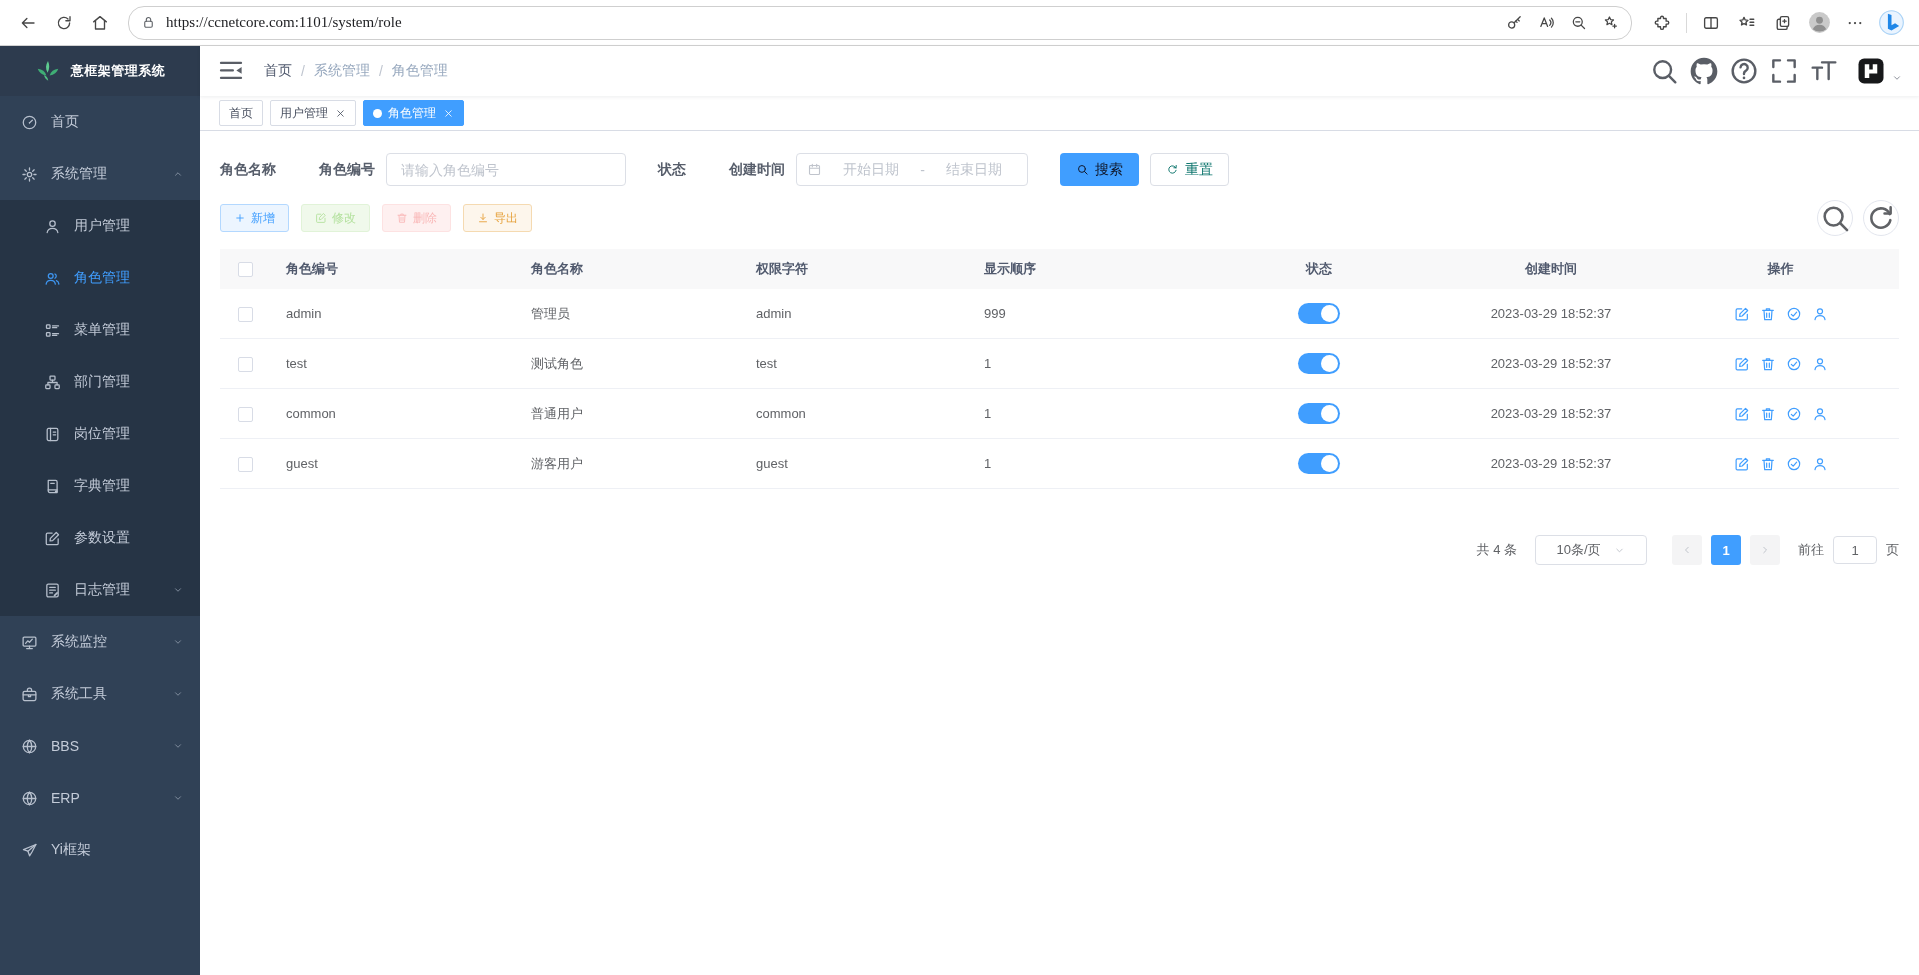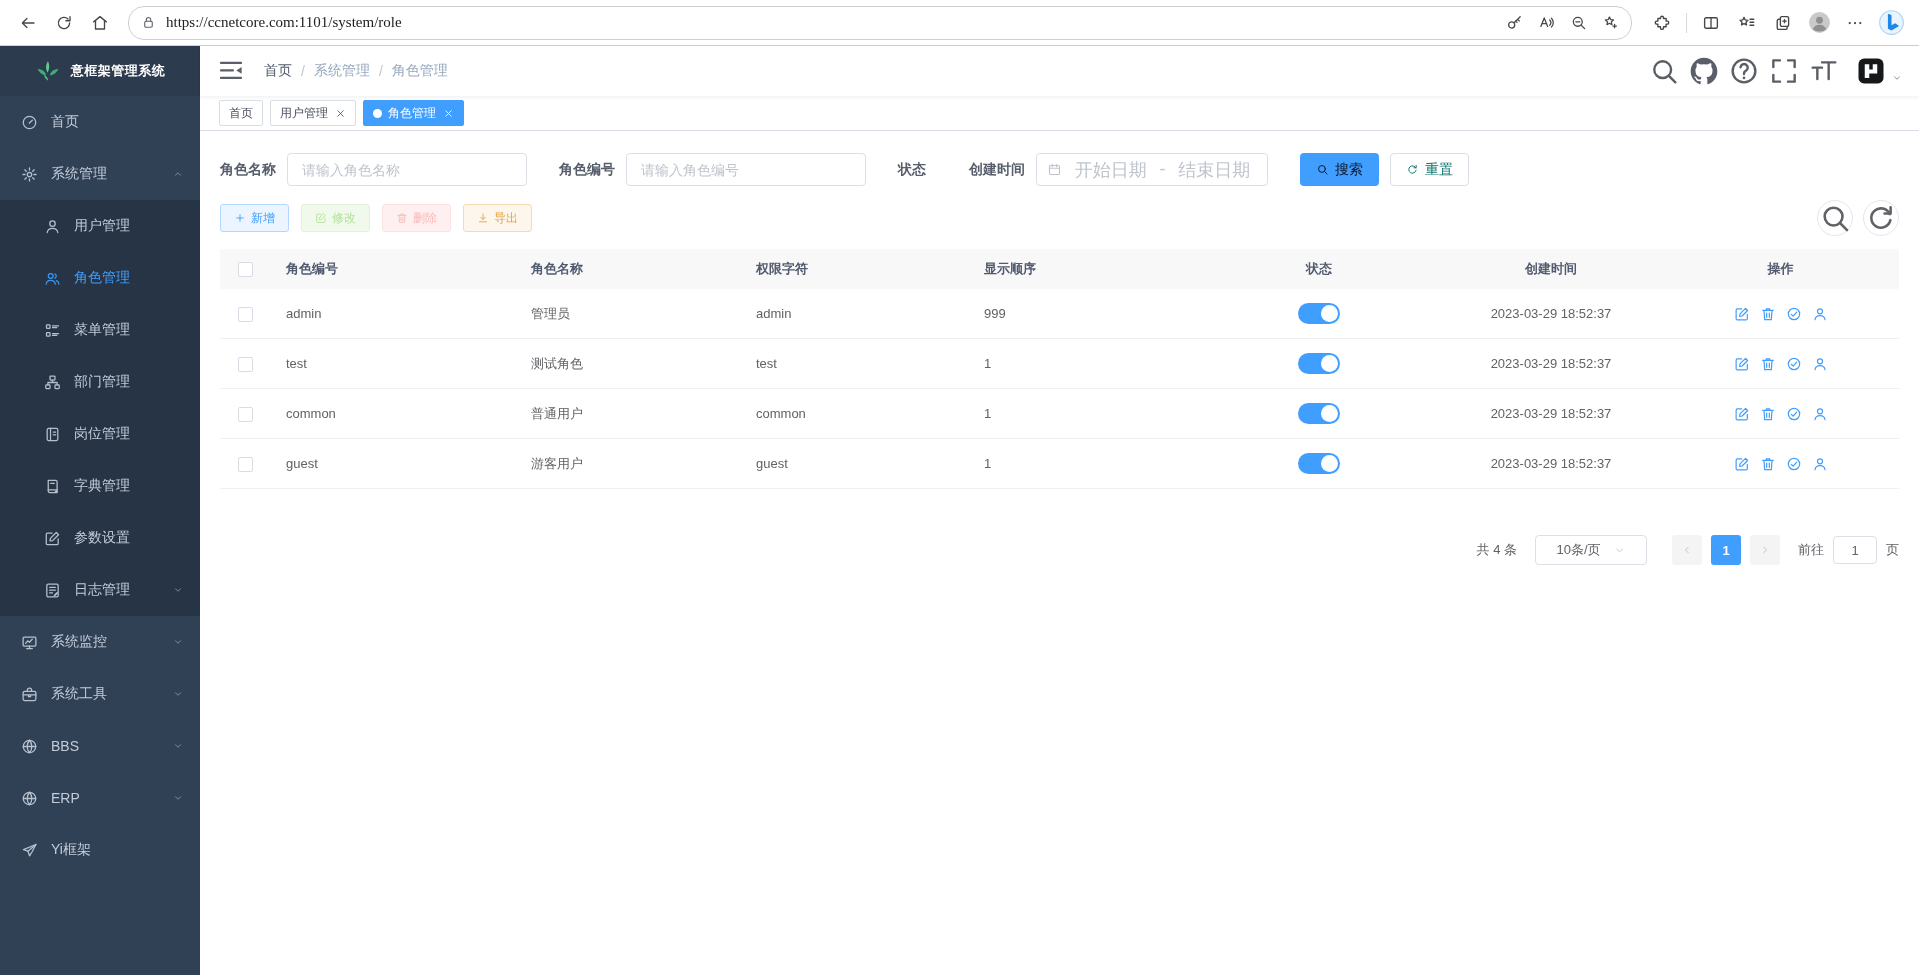--- a/index.html
+++ b/index.html
@@ -62,21 +62,21 @@
   .f-item{display:flex;align-items:center;margin-right:32px}
   .f-lb{font-size:14px;font-weight:700;color:#575e6b;margin-right:11px;white-space:nowrap}
   .f-in{width:240px;height:33px;box-sizing:border-box;border:1px solid #dcdfe6;border-radius:4px;padding:0 14px;
         font-size:14px;color:#606266;outline:none;font-family:inherit;background:#fff}
   .f-in::placeholder{color:#bfc4cd}
   .sel{width:240px;height:33px;box-sizing:border-box;border:1px solid #dcdfe6;border-radius:4px;background:#fff;
        display:flex;align-items:center;padding:0 12px;color:#bfc4cd;font-size:14px;cursor:pointer}
   .sel .ph{flex:1}
   .sel-ar{width:13px;height:13px;color:#c0c4cc}
   .dr{width:232px;height:33px;box-sizing:border-box;border:1px solid #dcdfe6;border-radius:4px;background:#fff;
-      display:flex;align-items:center;padding:0 10px;color:#bfc4cd;font-size:18px;gap:6px;cursor:pointer}
+      display:flex;align-items:center;padding:0 10px;color:#bfc4cd;font-size:14px;gap:6px;cursor:pointer}
   .dr .cal{width:15px;height:15px;color:#c0c4cc;flex:0 0 auto}
   .dr .ph{flex:1;text-align:center;white-space:nowrap}
   .btn{height:33px;border-radius:4px;font-size:14px;display:inline-flex;align-items:center;gap:6px;padding:0 15px;
        border:1px solid transparent;cursor:pointer;font-family:inherit}
   .btn [data-icon]{width:13px;height:13px}
   .btn-search{background:#409eff;color:#0f172a}
   .btn-reset{background:#fff;border-color:#dcdfe6;color:#0f766e;margin-left:11px}
 
   
   .toolbar{display:flex;align-items:center;margin-top:14px}
@@ -488,21 +488,20 @@
               </svg>
             </span>
           </span>
         </div>
 
       <div class="content">
 
         <div class="filters">
           <div class="f-item">
             <span class="f-lb">角色名称</span>
-            <input class="f-in" placeholder="请输入角色名称" style="">
           </div>
           <div class="f-item">
             <span class="f-lb">角色编号</span>
             <input class="f-in" placeholder="请输入角色编号" style="">
           </div>
           <div class="f-item">
             <span class="f-lb">状态</span>
           </div>
           <div class="f-item">
             <span class="f-lb">创建时间</span>

